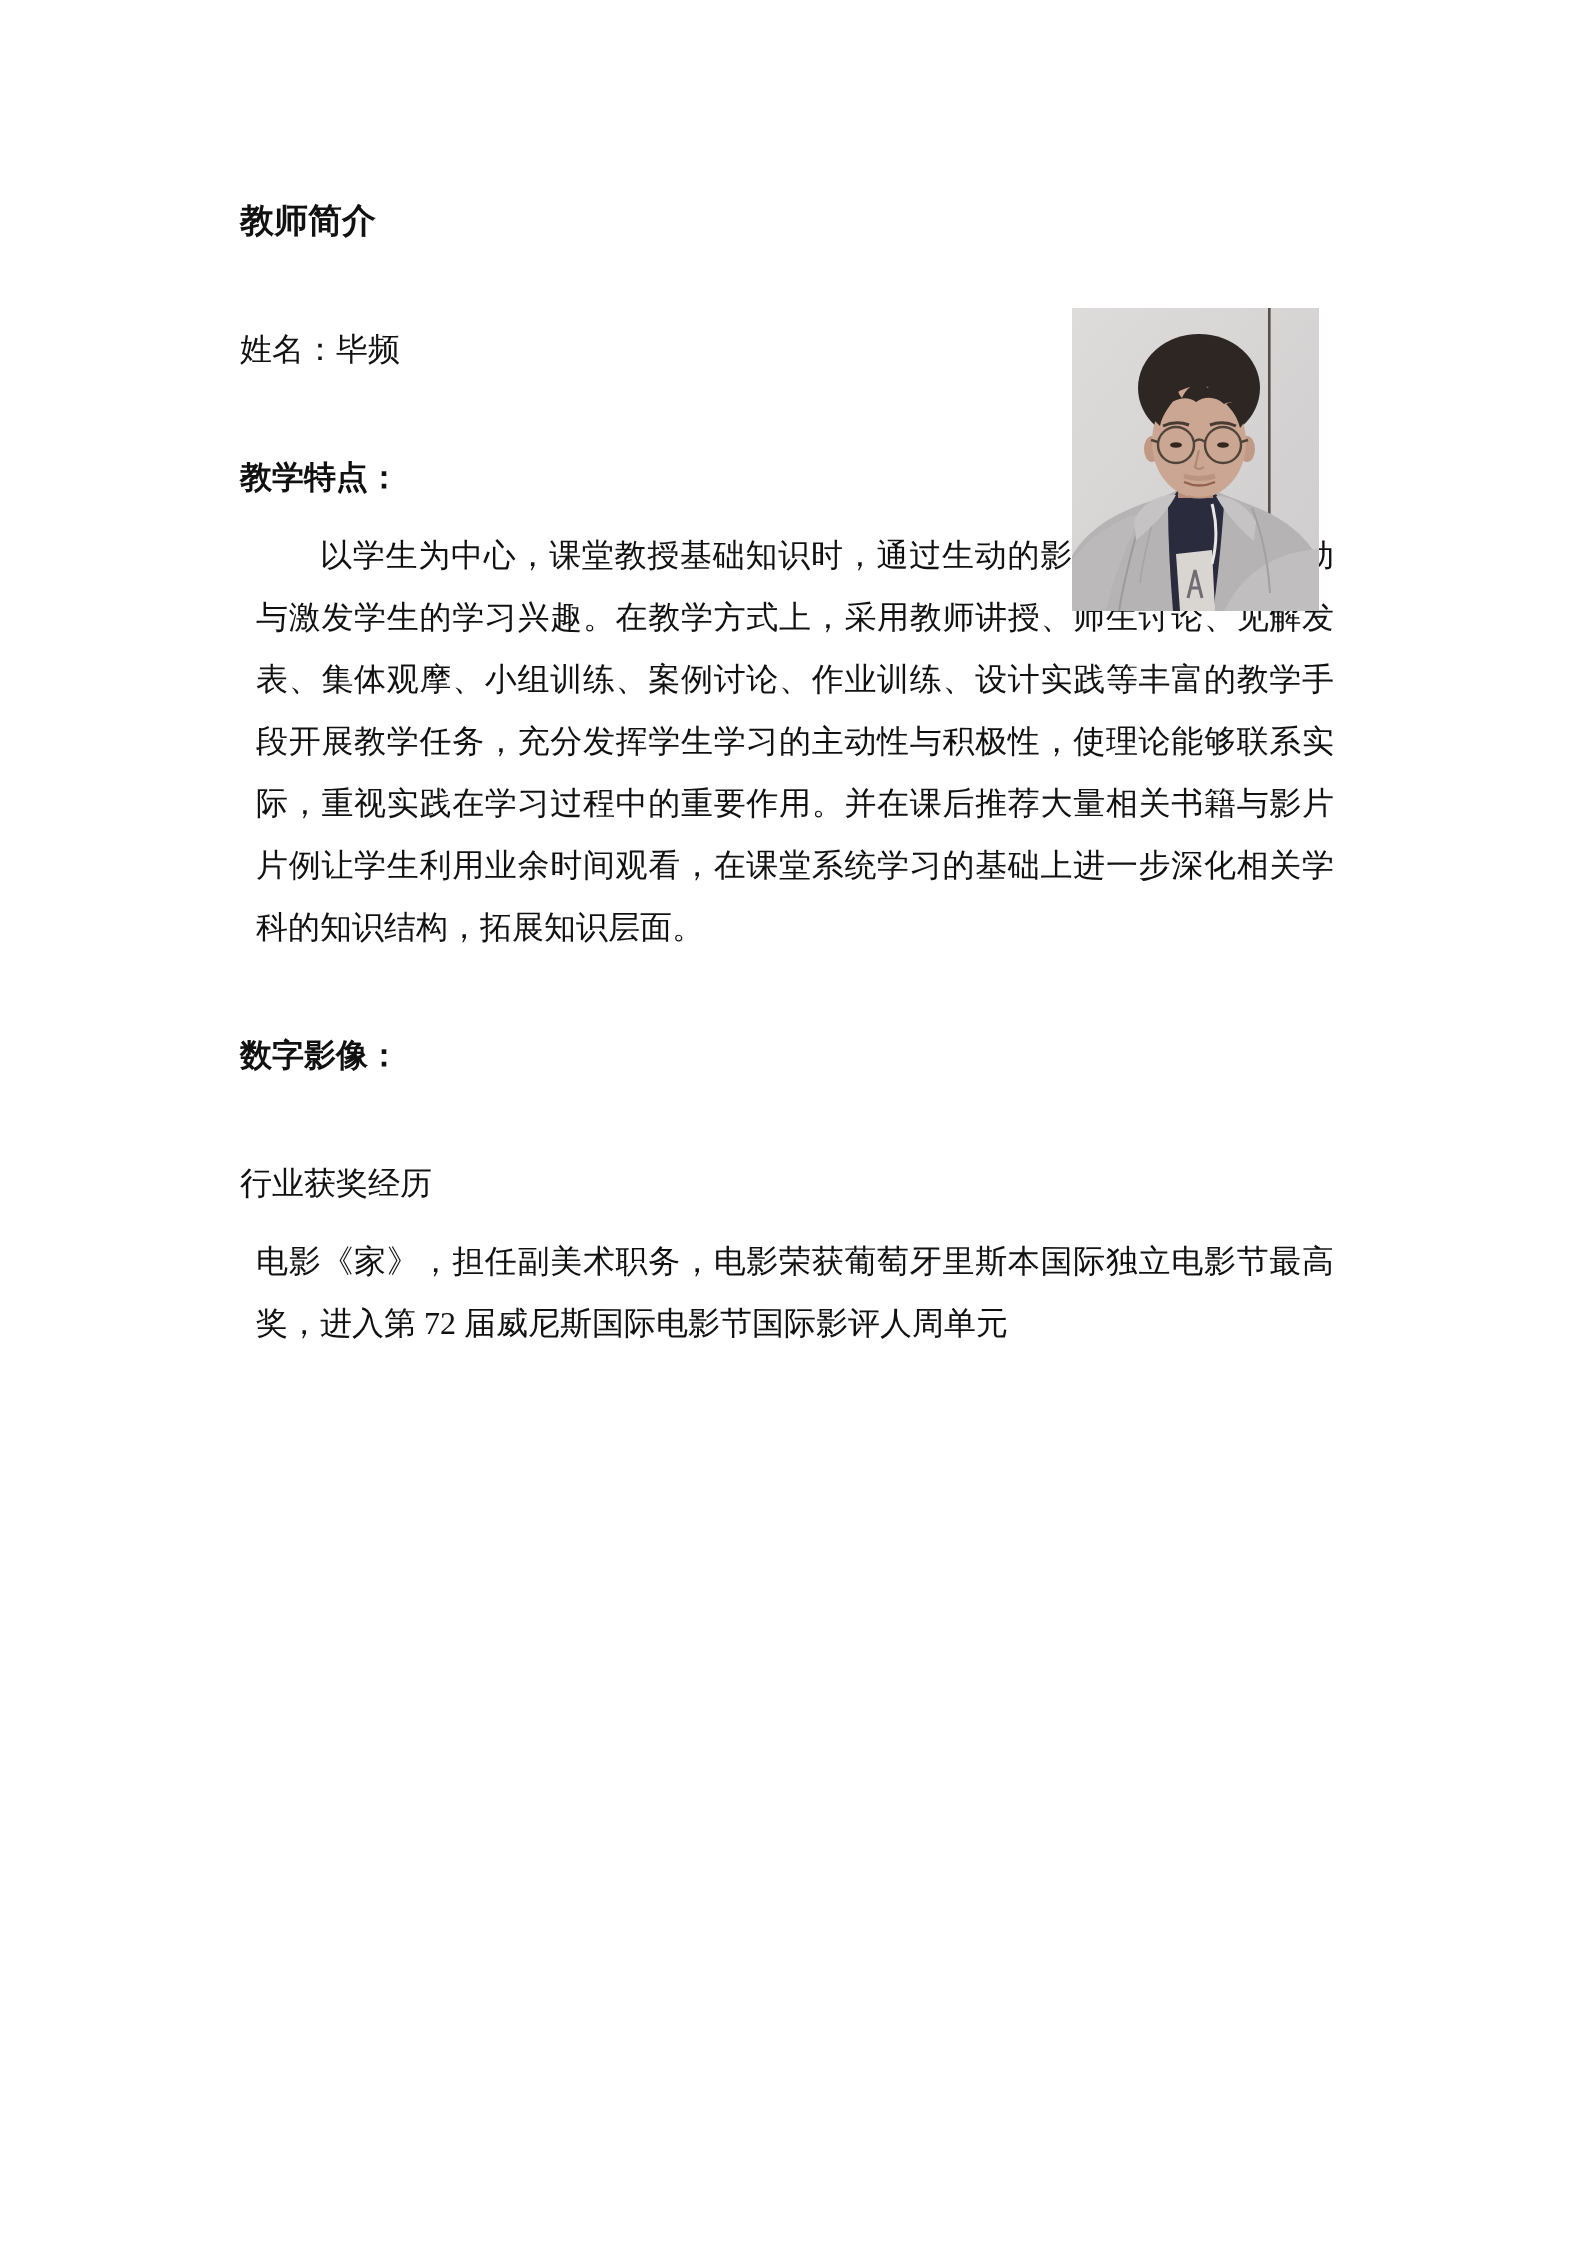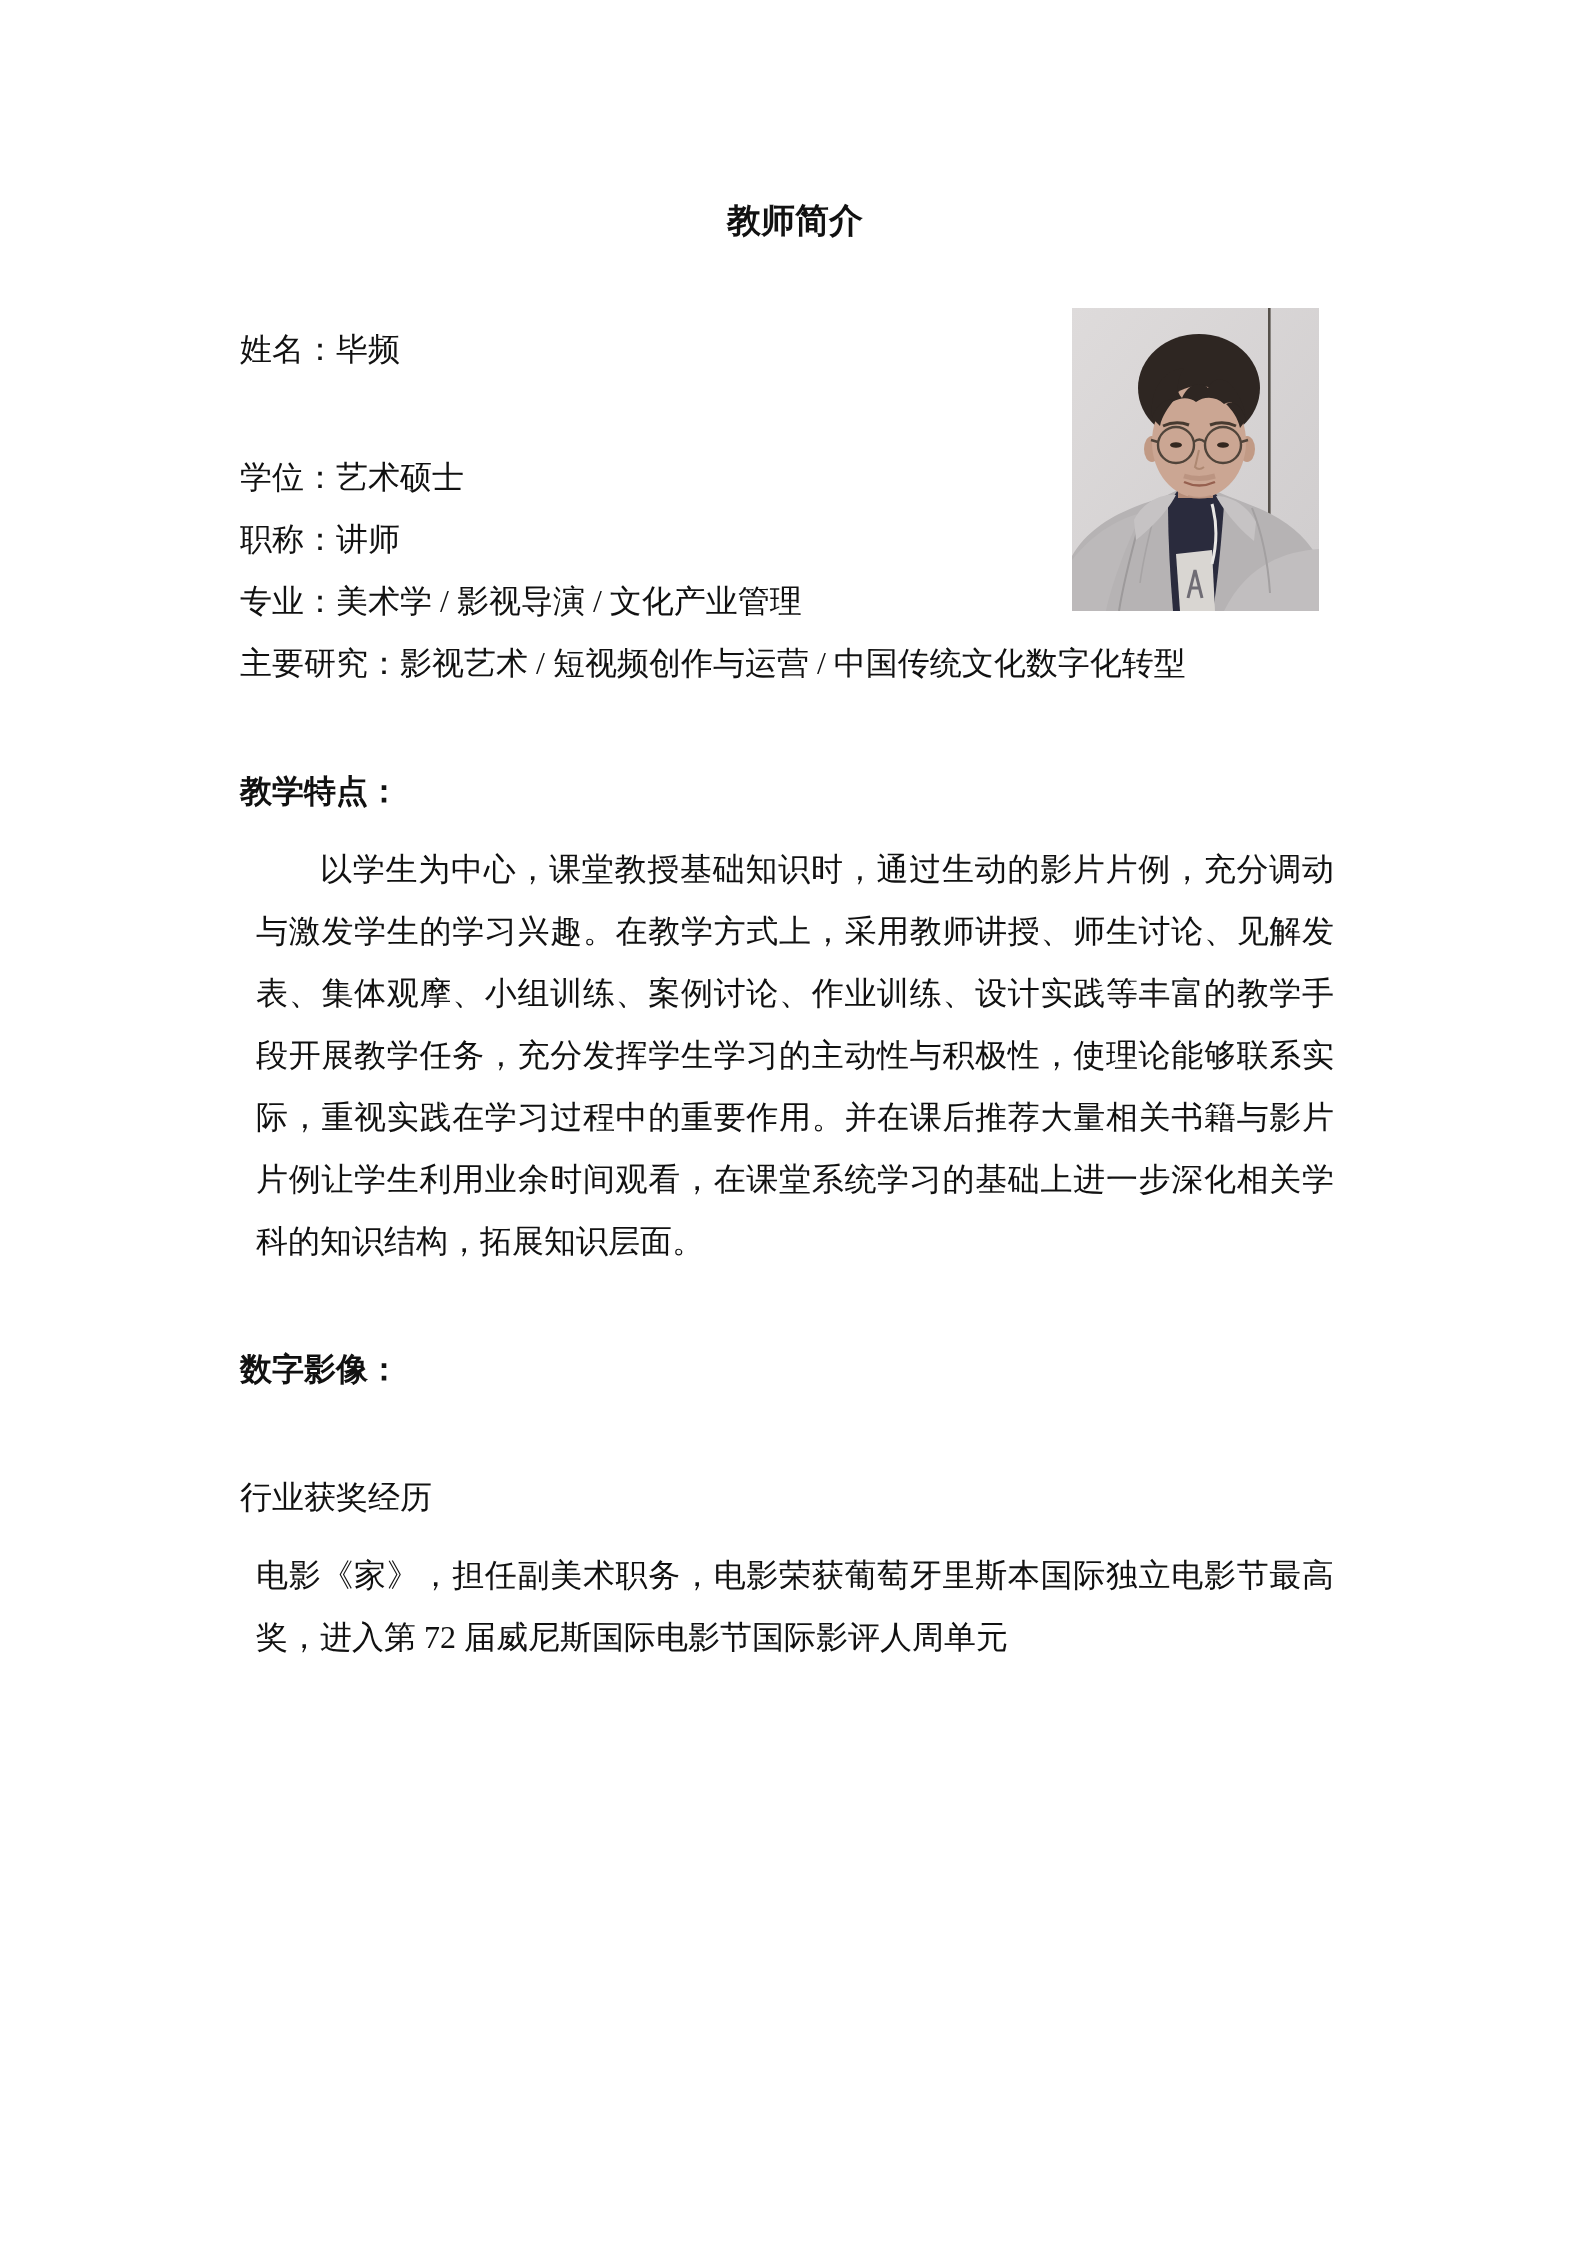--- a/index.html
+++ b/index.html
@@ -15,21 +15,20 @@
   .content {
     position: absolute;
     left: 240px;
     top: 190px;
     width: 1110px;
     font-size: 32px;
     line-height: 62px;
     text-align: justify;
   }
   .doc-title {
-    text-align: center;
     font-weight: bold;
     font-size: 34px;
     line-height: 62px;
   }
   .gap-before { margin-top: 66px; }
   .line { white-space: nowrap; }
   .section-heading { font-weight: bold; }
   .para { margin: 16px; }
   .para.indent { text-indent: 2em; }
   .photo-frame {
@@ -47,34 +46,20 @@
 <div class="page">
 
   <div class="content">
 
     <div class="doc-title">教师简介</div>
 
     <div class="line gap-before">
       <span>姓名：</span><span>毕频</span>
     </div>
 
-    <div class="gap-before">
-      <div class="line">
-        <span>学位：</span><span>艺术硕士</span>
-      </div>
-      <div class="line">
-        <span>职称：</span><span>讲师</span>
-      </div>
-      <div class="line">
-        <span>专业：</span><span>美术学 / 影视导演 / 文化产业管理</span>
-      </div>
-      <div class="line">
-        <span>主要研究：</span><span>影视艺术 / 短视频创作与运营 / 中国传统文化数字化转型</span>
-      </div>
-    </div>
 
     <div class="gap-before">
       <div class="section-heading">教学特点：</div>
       <p class="para indent">以学生为中心，课堂教授基础知识时，通过生动的影片片例，充分调动与激发学生的学习兴趣。在教学方式上，采用教师讲授、师生讨论、见解发表、集体观摩、小组训练、案例讨论、作业训练、设计实践等丰富的教学手段开展教学任务，充分发挥学生学习的主动性与积极性，使理论能够联系实际，重视实践在学习过程中的重要作用。并在课后推荐大量相关书籍与影片片例让学生利用业余时间观看，在课堂系统学习的基础上进一步深化相关学科的知识结构，拓展知识层面。</p>
     </div>
 
     <div class="gap-before">
       <div class="section-heading">数字影像：</div>
     </div>
 

